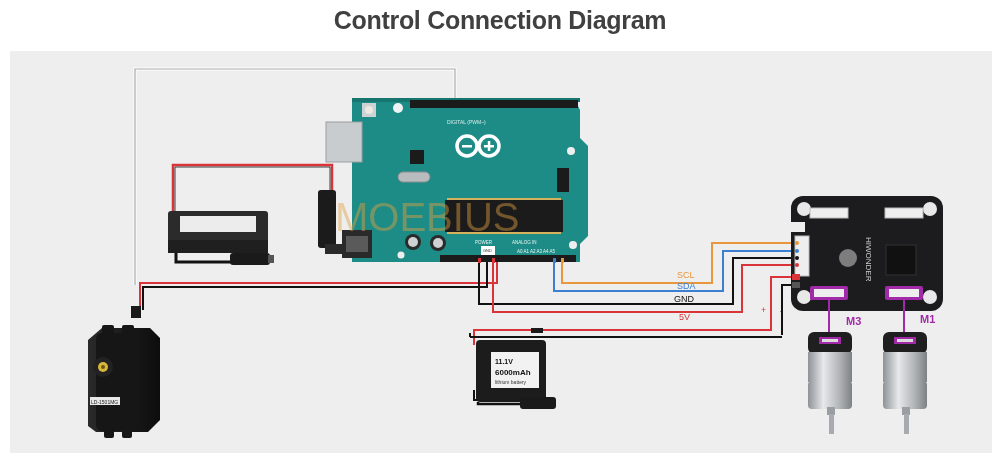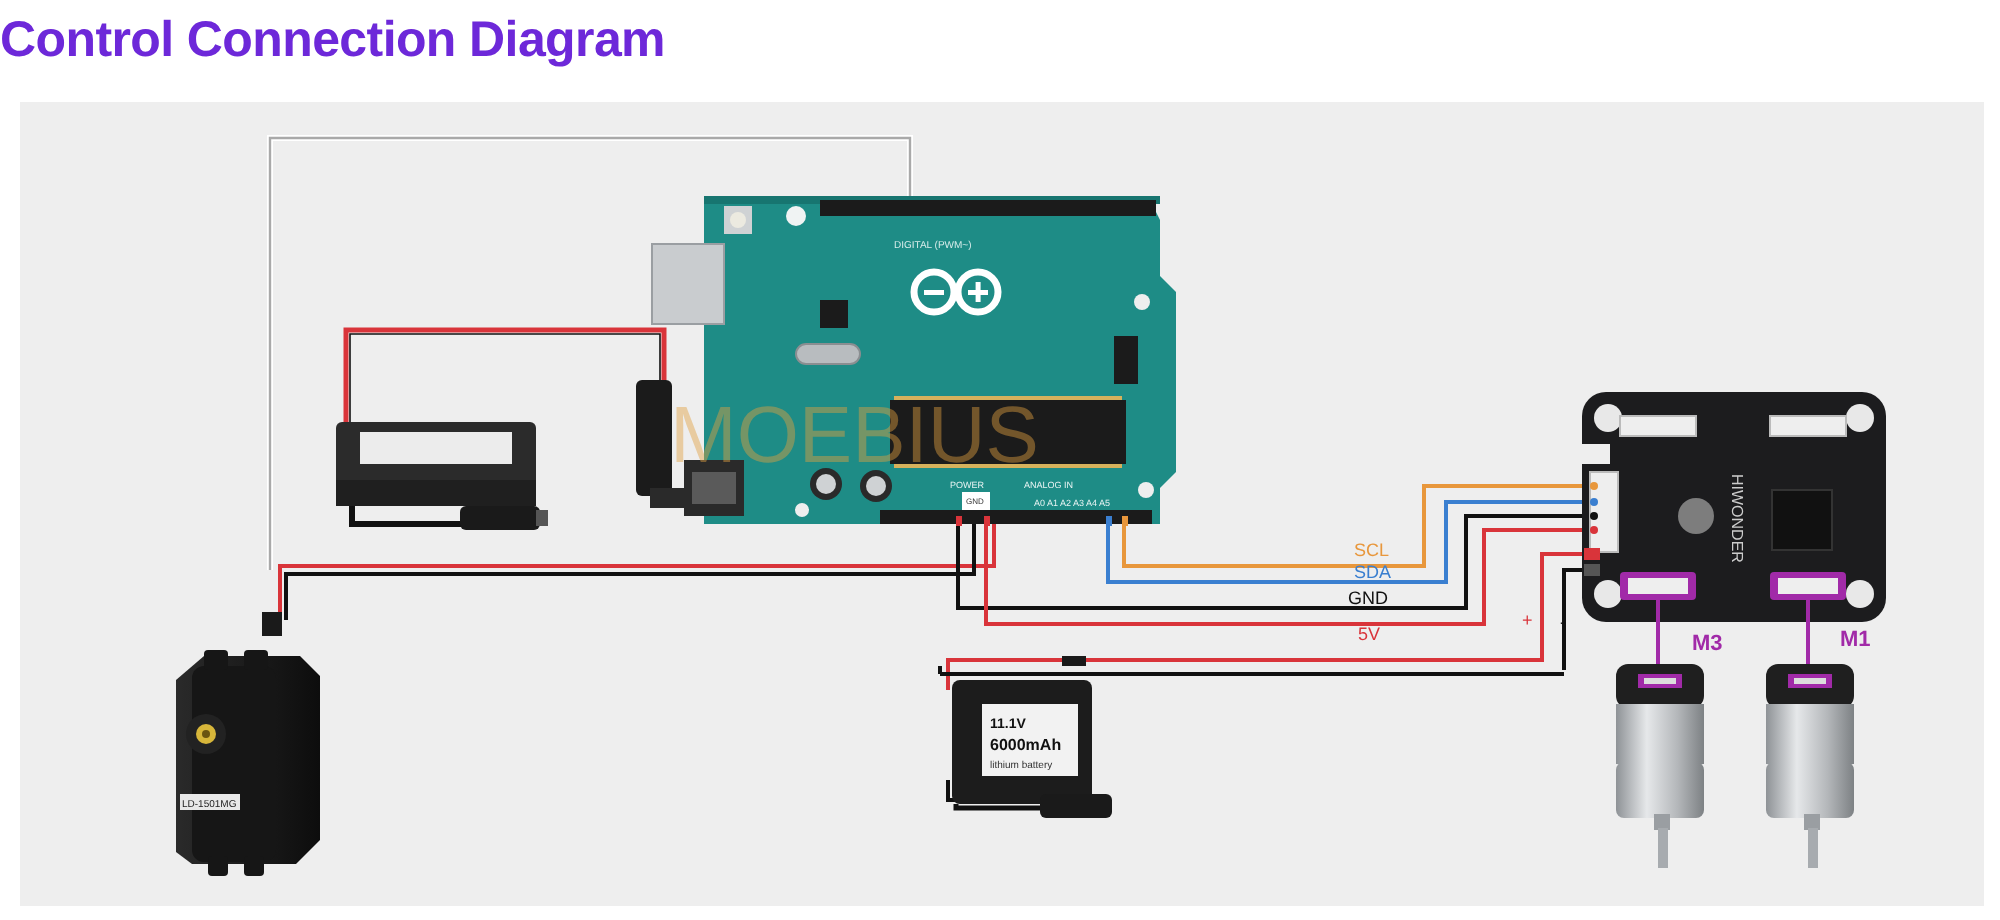--- a/index.html
+++ b/index.html
@@ -1,17 +1,17 @@
 <!DOCTYPE html>
 <html><head>
 <meta charset="utf-8">
 <style>
   html, body { margin:0; padding:0; background:#ffffff; }
   body { width:1000px; height:460px; position:relative; overflow:hidden; font-family:"Liberation Sans", sans-serif; }
-  .title { position:absolute; left:0; top:6px; width:1000px; font-size:25px; font-weight:bold; color:#6d28d9; letter-spacing:-0.3px; }
+  .title { position:absolute; left:0; top:6px; width:1000px; text-align:center; font-size:25px; font-weight:bold; color:#404040; letter-spacing:-0.3px; }
   .panel { position:absolute; left:10px; top:51px; width:982px; height:402px; background:#eeeeee; }
   svg.diagram { position:absolute; left:0; top:0; width:1000px; height:460px; }
   .wlabel { font-family:"Liberation Sans", sans-serif; font-size:9px; }
 </style>
 </head>
 <body>
 
 <div class="title">Control Connection Diagram</div>
 <div class="panel"></div>
 

